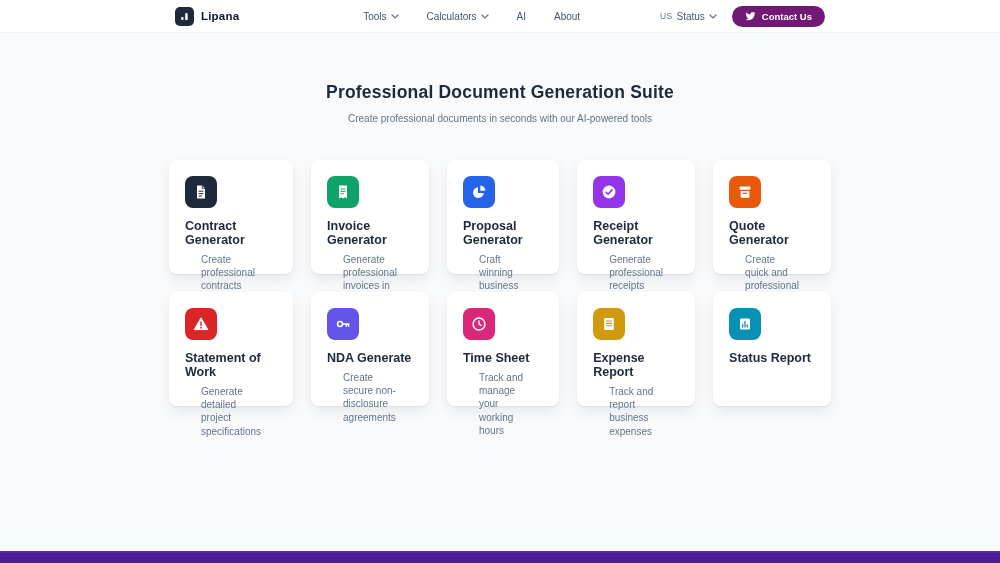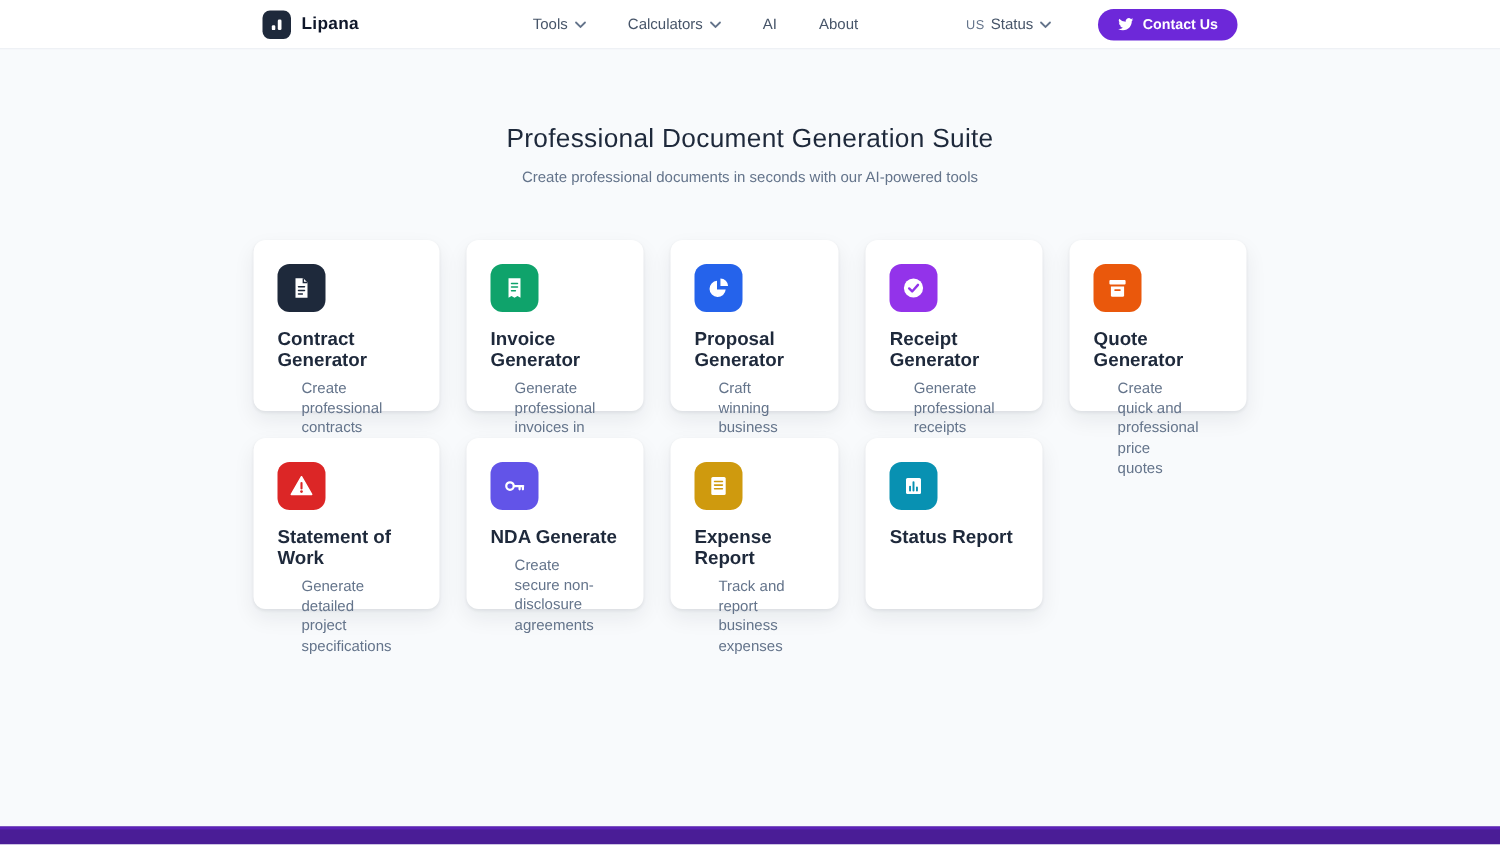--- a/index.html
+++ b/index.html
@@ -41,21 +41,21 @@
   .contact-btn {
     display: flex; align-items: center; gap: 6px;
     border: none; border-radius: 999px;
     color: #fff; font-size: 9.5px; font-weight: 600;
     padding: 5px 13px; cursor: pointer;
     font-family: inherit;
   }
 
   
   .hero { padding-top: 49px; text-align: center; }
-  .hero-title { margin: 0; font-size: 17.5px; font-weight: 400; color: #1e293b; letter-spacing: .2px; }
+  .hero-title { margin: 0; font-size: 17.5px; font-weight: 700; color: #1e293b; letter-spacing: .2px; }
   .hero-subtitle { margin: 10px 0 0; font-size: 10px; color: #64748b; }
 
   
   .grid {
     width: 662px; margin: 36px auto 0;
     display: grid; grid-template-columns: repeat(5, 1fr);
     gap: 18px;
   }
   .card {
     background: #fff; border-radius: 8px;
@@ -116,21 +116,21 @@
     </nav>
 
     <div class="header-right">
       <span class="lang">
         <span class="lang-code">US</span>
         <span>Status</span>
         <svg width="8" height="5" viewBox="0 0 8 5">
             <path d="M1 1l3 3 3-3" stroke="#64748b" stroke-width="1.2" fill="none" stroke-linecap="round"></path>
           </svg>
       </span>
-      <button class="contact-btn" style="background: #6d28d9; margin-left: 16px;">
+      <button class="contact-btn" style="background: #701a75;">
         <svg width="11" height="11" viewBox="0 0 24 24">
           <path fill="#fff" d="M23 4.37c-.8.36-1.67.6-2.58.71a4.52 4.52 0 0 0 1.98-2.5c-.87.52-1.83.9-2.86 1.1A4.5 4.5 0 0 0 11.9 7.8 12.77 12.77 0 0 1 2.63 3.1a4.5 4.5 0 0 0 1.4 6 4.46 4.46 0 0 1-2.04-.56v.06a4.5 4.5 0 0 0 3.6 4.41 4.52 4.52 0 0 1-2.03.08 4.5 4.5 0 0 0 4.2 3.12A9.05 9.05 0 0 1 1 18.08a12.73 12.73 0 0 0 6.92 2.03c8.3 0 12.84-6.88 12.84-12.84l-.01-.58A9.18 9.18 0 0 0 23 4.37z"></path>
         </svg>
         <span>Contact Us</span>
       </button>
     </div>
   </div>
 </header>
 
 <section class="hero">
@@ -214,20 +214,30 @@
     <div class="card-icon" style="background: rgb(98, 84, 232); color: rgb(98, 84, 232);">
       <svg width="16" height="16" viewBox="0 0 16 16">
         <circle cx="5" cy="8" r="2.5" fill="none" stroke="#fff" stroke-width="1.5"></circle>
         <path d="M7.6 8h6.2M11.4 8v2.2M13.6 8v2.2" stroke="#fff" stroke-width="1.5" stroke-linecap="round"></path>
       </svg>
     </div>
     <h3 class="card-title">NDA Generate</h3>
     <p class="card-desc">Create secure non-disclosure agreements</p>
   </div>
 
+  <div class="card">
+    <div class="card-icon" style="background: rgb(219, 39, 119); color: rgb(219, 39, 119);">
+      <svg width="16" height="16" viewBox="0 0 16 16">
+        <circle cx="8" cy="8" r="5.9" fill="none" stroke="#fff" stroke-width="1.5"></circle>
+        <path d="M8 4.9V8l2.1 1.4" stroke="#fff" stroke-width="1.4" fill="none" stroke-linecap="round" stroke-linejoin="round"></path>
+      </svg>
+    </div>
+    <h3 class="card-title">Time Sheet</h3>
+    <p class="card-desc">Track and manage your working hours</p>
+  </div>
 
   <div class="card">
     <div class="card-icon" style="background: rgb(207, 154, 14); color: rgb(207, 154, 14);">
       <svg width="16" height="16" viewBox="0 0 16 16">
         <rect x="3.2" y="2" width="9.6" height="12" rx="1" fill="#fff"></rect>
         <path d="M5.4 5h5.2M5.4 7.4h5.2M5.4 9.8h5.2" stroke="currentColor" stroke-width="1.1" stroke-linecap="round"></path>
       </svg>
     </div>
     <h3 class="card-title">Expense Report</h3>
     <p class="card-desc">Track and report business expenses</p>

